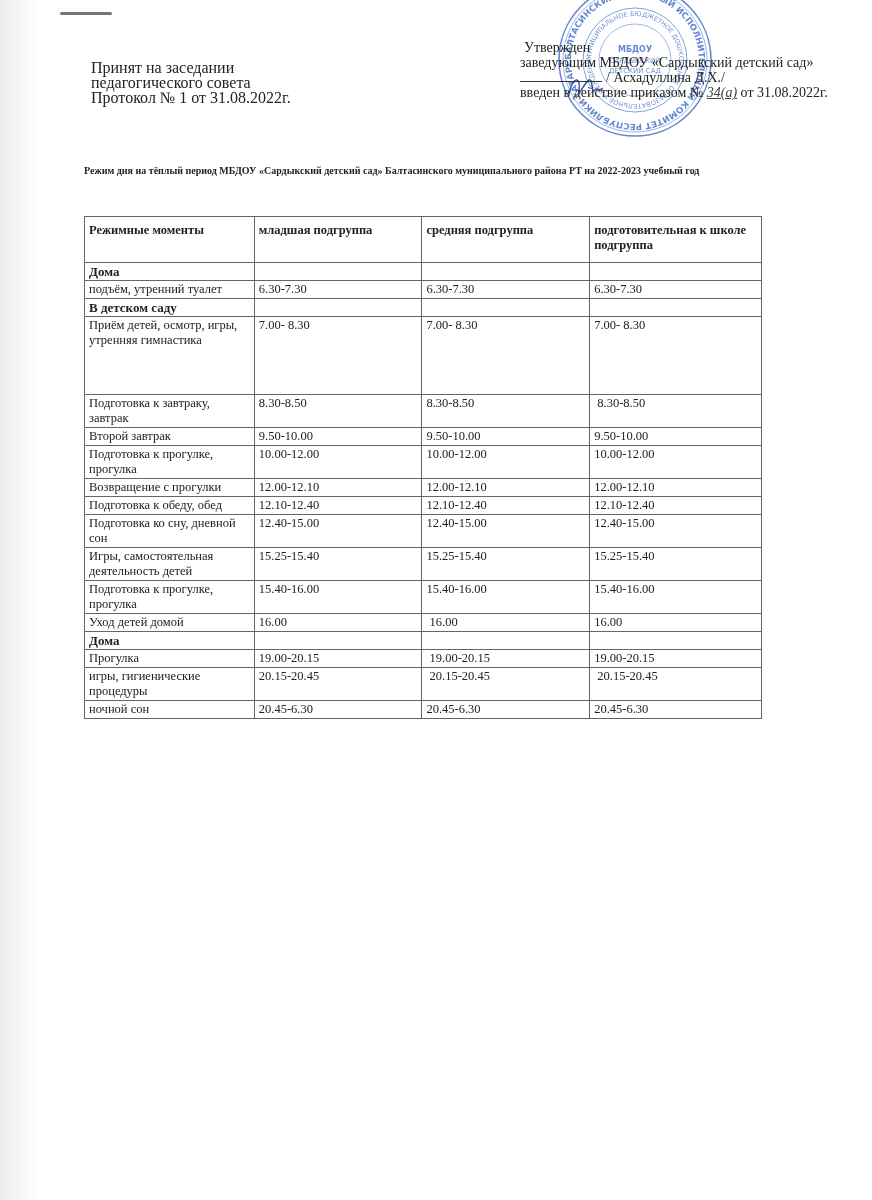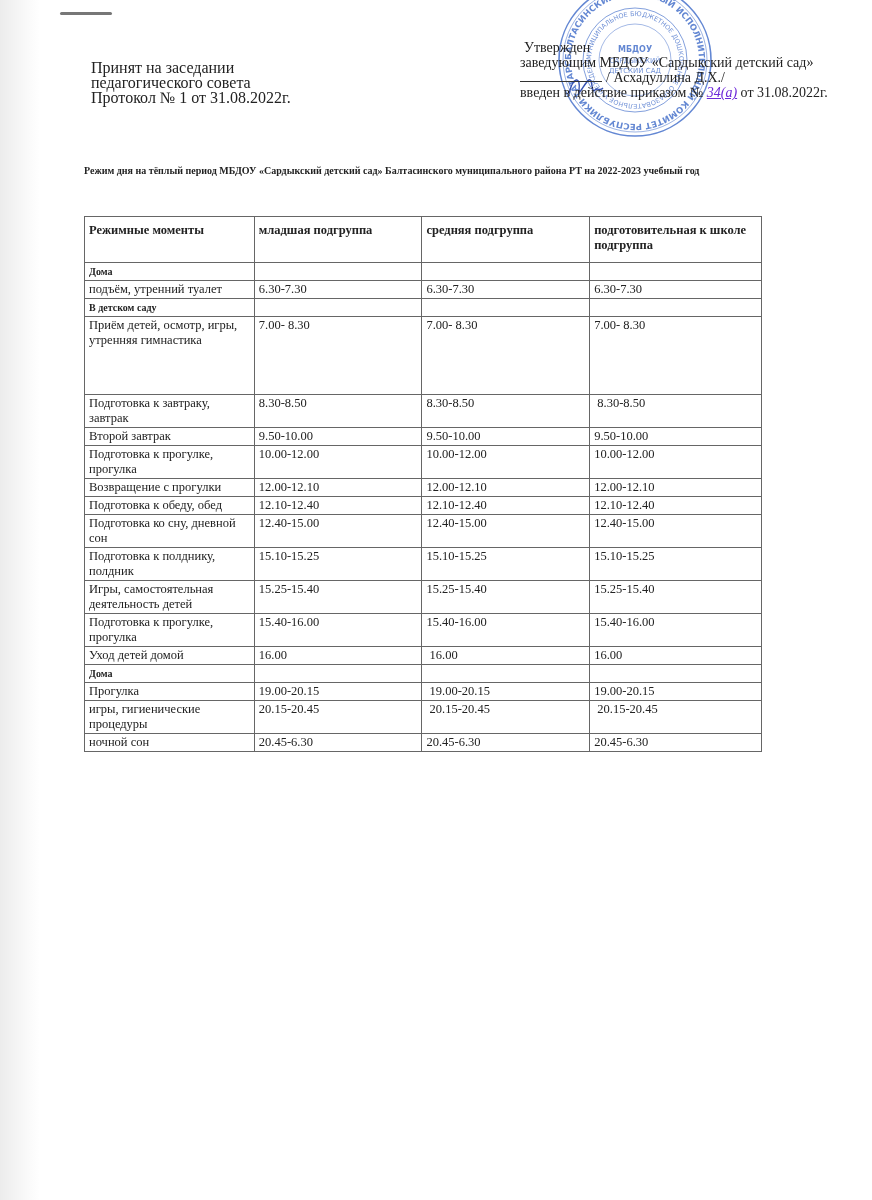--- a/index.html
+++ b/index.html
@@ -46,21 +46,21 @@
     position: absolute; left: 84px; top: 216px;
     border-collapse: collapse; width: 678px;
     font-size: 12.5px; line-height: 15px;
   }
   table.schedule td, table.schedule th {
     border: 1px solid #666; vertical-align: top;
     padding: 1px 6px 1px 4px; text-align: left;
   }
   table.schedule th { font-weight: bold; height: 38px; padding-top: 6px; }
   col.c1 { width: 170px; } col.c2 { width: 168px; } col.c3 { width: 168px; } col.c4 { width: 172px; }
-  tr.section td:first-child { font-weight: bold; font-size: 10px; }
+  tr.section td:first-child { font-weight: bold; font-size: 13px; }
   tr.tall td { height: 75px; }
 </style>
 </head>
 <body>
 
 <div class="page-shadow"></div>
 <div class="scan-mark"></div>
 
 <div class="header-left">
   <div>Принят на заседании</div>
@@ -93,21 +93,21 @@
 </svg>
 
 <div class="header-right">
   <div style="padding-left:4px">Утвержден</div>
   <div>заведующим МБДОУ «Сардыкский детский сад»</div>
   <div style="padding-left:0px">
     <span class="sig-line"></span><span>/ Асхадуллина Д.Х./</span>
   </div>
   <div>
     <span>введен в действие приказом №</span>
-    <span style="color:#6d28d9;font-style:italic;text-decoration:underline;">34(а)</span>
+    <span style="color:#404040;font-style:italic;text-decoration:underline;">34(а)</span>
     <span>от 31.08.2022г.</span>
   </div>
 </div>
 
 <div class="title">Режим дня на тёплый период МБДОУ «Сардыкский детский сад» Балтасинского муниципального района РТ на 2022-2023 учебный год</div>
 
 <table class="schedule">
   <colgroup>
       <col class="c1">
       <col class="c2">
@@ -177,26 +177,20 @@
         <td style="white-space: pre;">12.10-12.40</td>
         <td style="white-space: pre;">12.10-12.40</td>
       </tr>
       <tr>
         <td>Подготовка ко сну, дневной сон</td>
         <td style="white-space: pre;">12.40-15.00</td>
         <td style="white-space: pre;">12.40-15.00</td>
         <td style="white-space: pre;">12.40-15.00</td>
       </tr>
       <tr>
-        <td>Подготовка к полднику, полдник</td>
-        <td style="white-space: pre;">15.10-15.25</td>
-        <td style="white-space: pre;">15.10-15.25</td>
-        <td style="white-space: pre;">15.10-15.25</td>
-      </tr>
-      <tr>
         <td>Игры, самостоятельная деятельность детей</td>
         <td style="white-space: pre;">15.25-15.40</td>
         <td style="white-space: pre;">15.25-15.40</td>
         <td style="white-space: pre;">15.25-15.40</td>
       </tr>
       <tr>
         <td>Подготовка к прогулке, прогулка</td>
         <td style="white-space: pre;">15.40-16.00</td>
         <td style="white-space: pre;">15.40-16.00</td>
         <td style="white-space: pre;">15.40-16.00</td>

